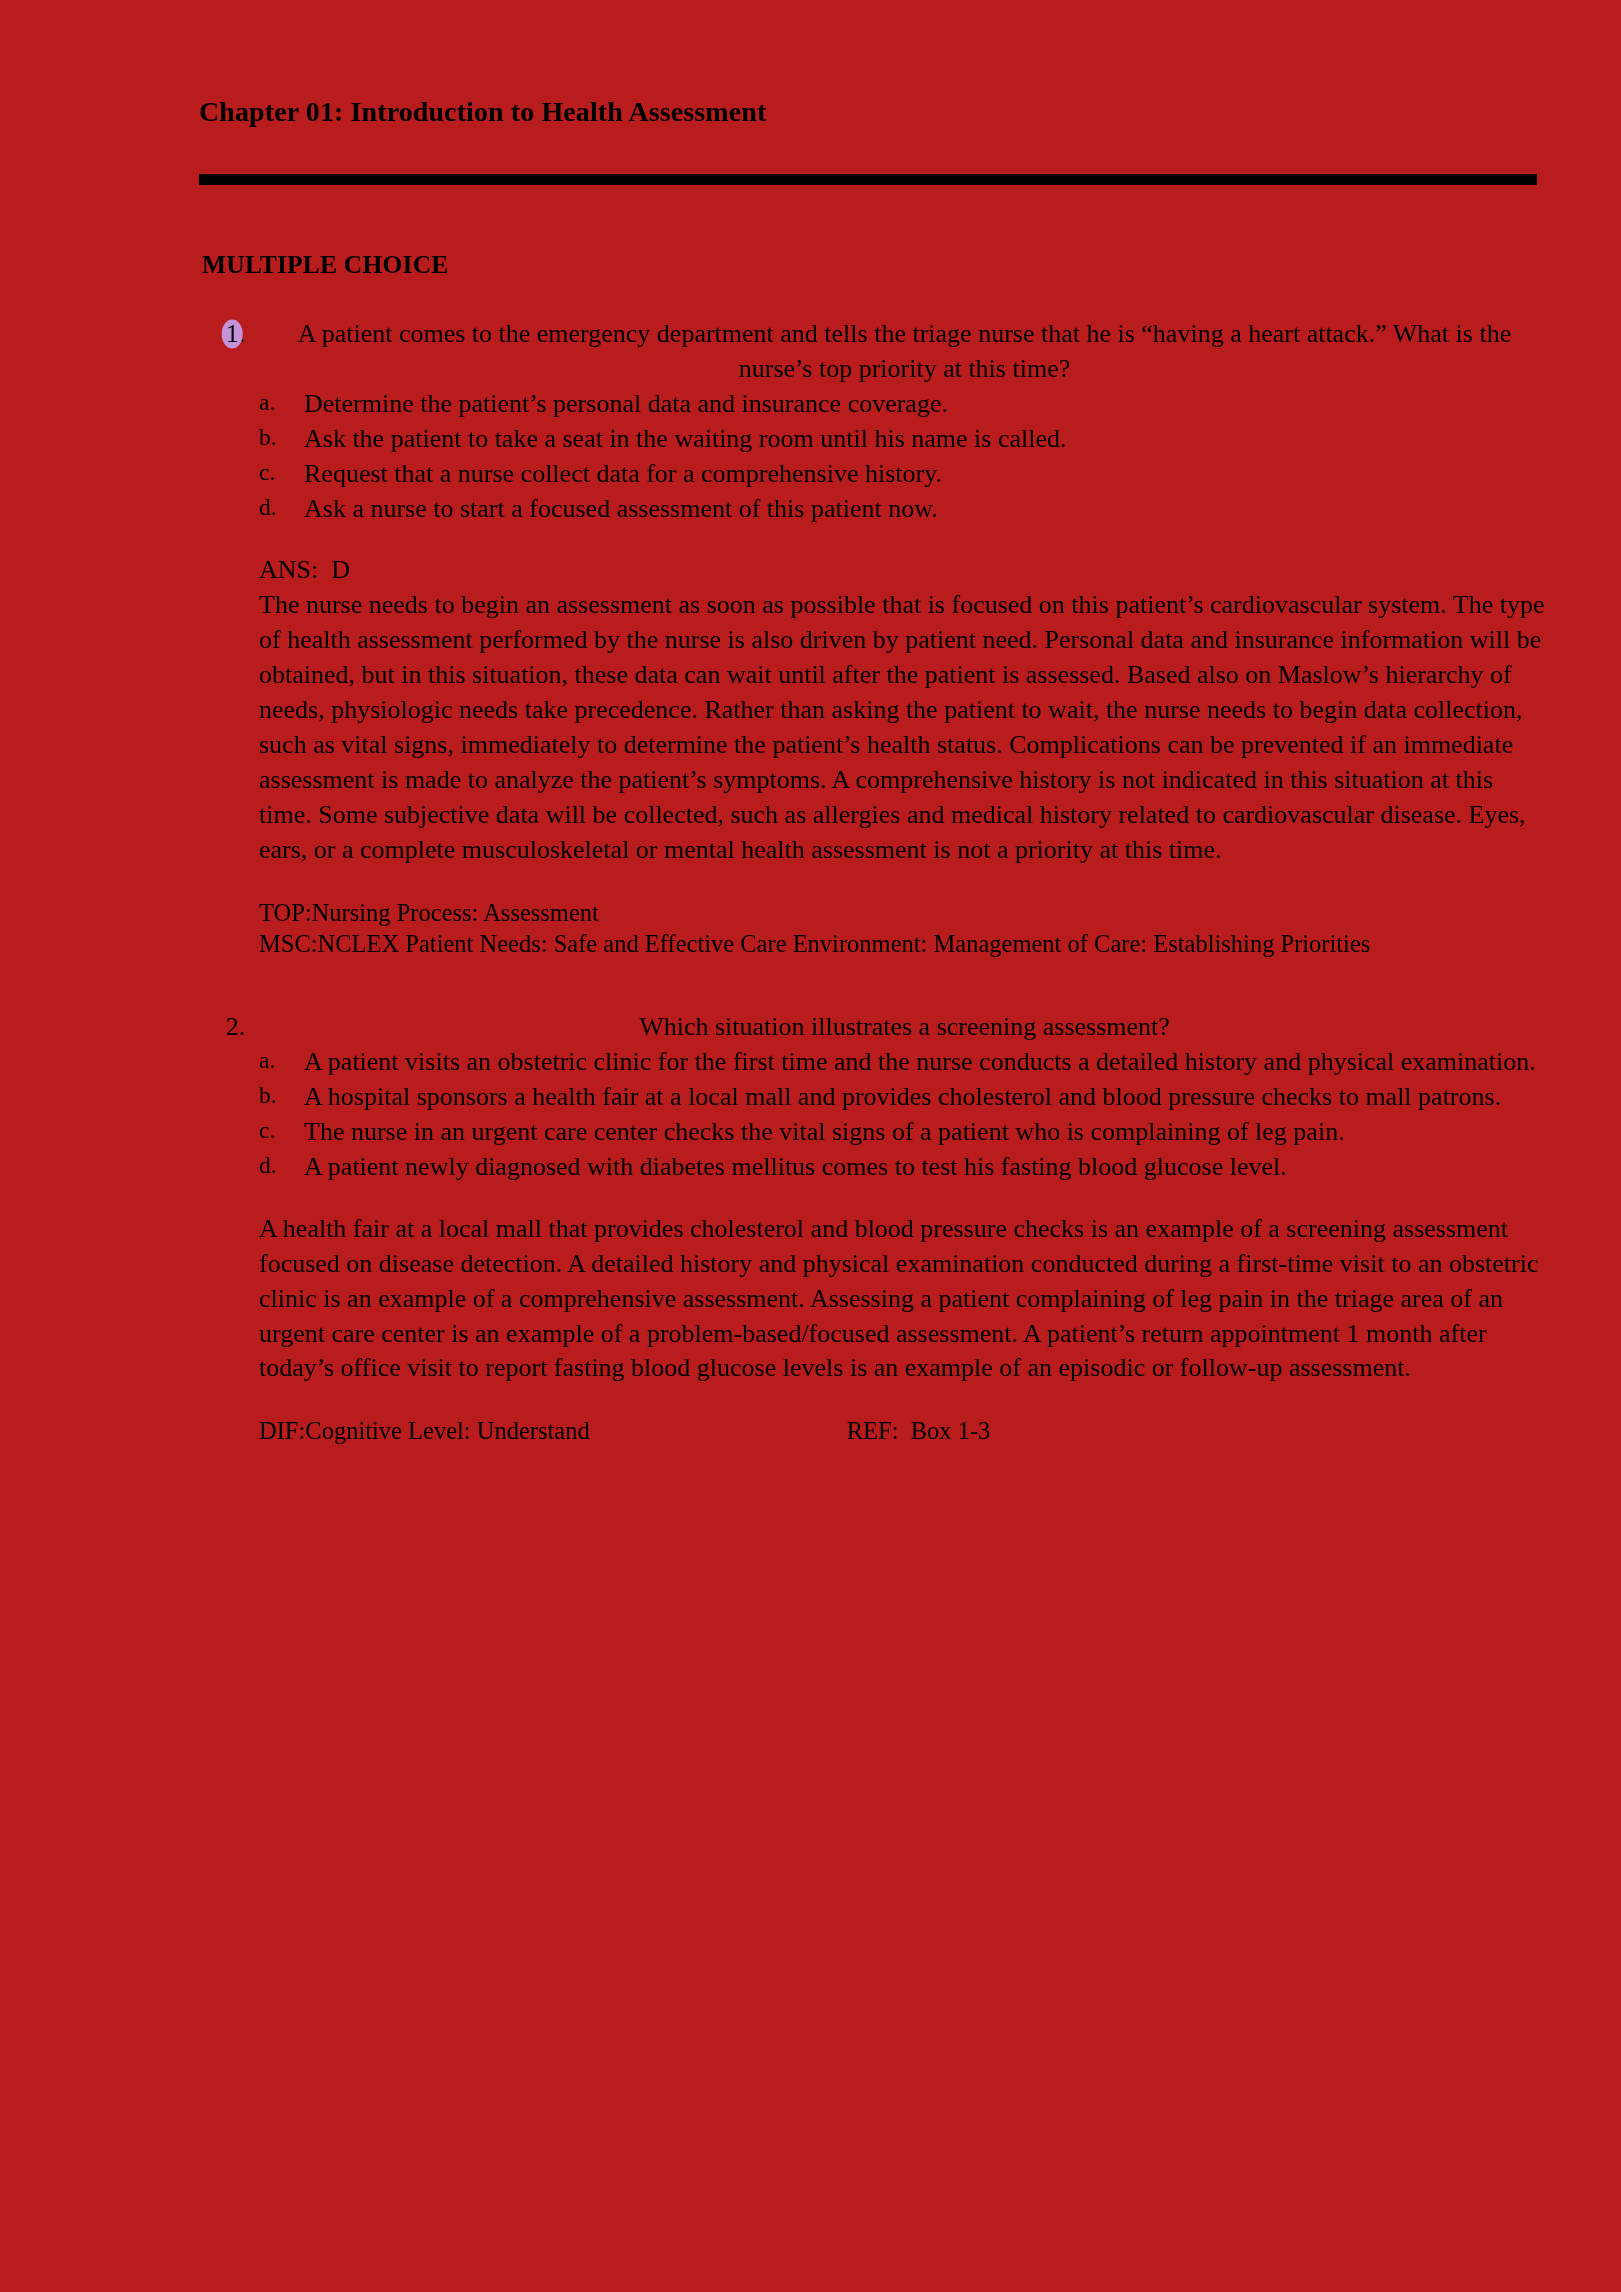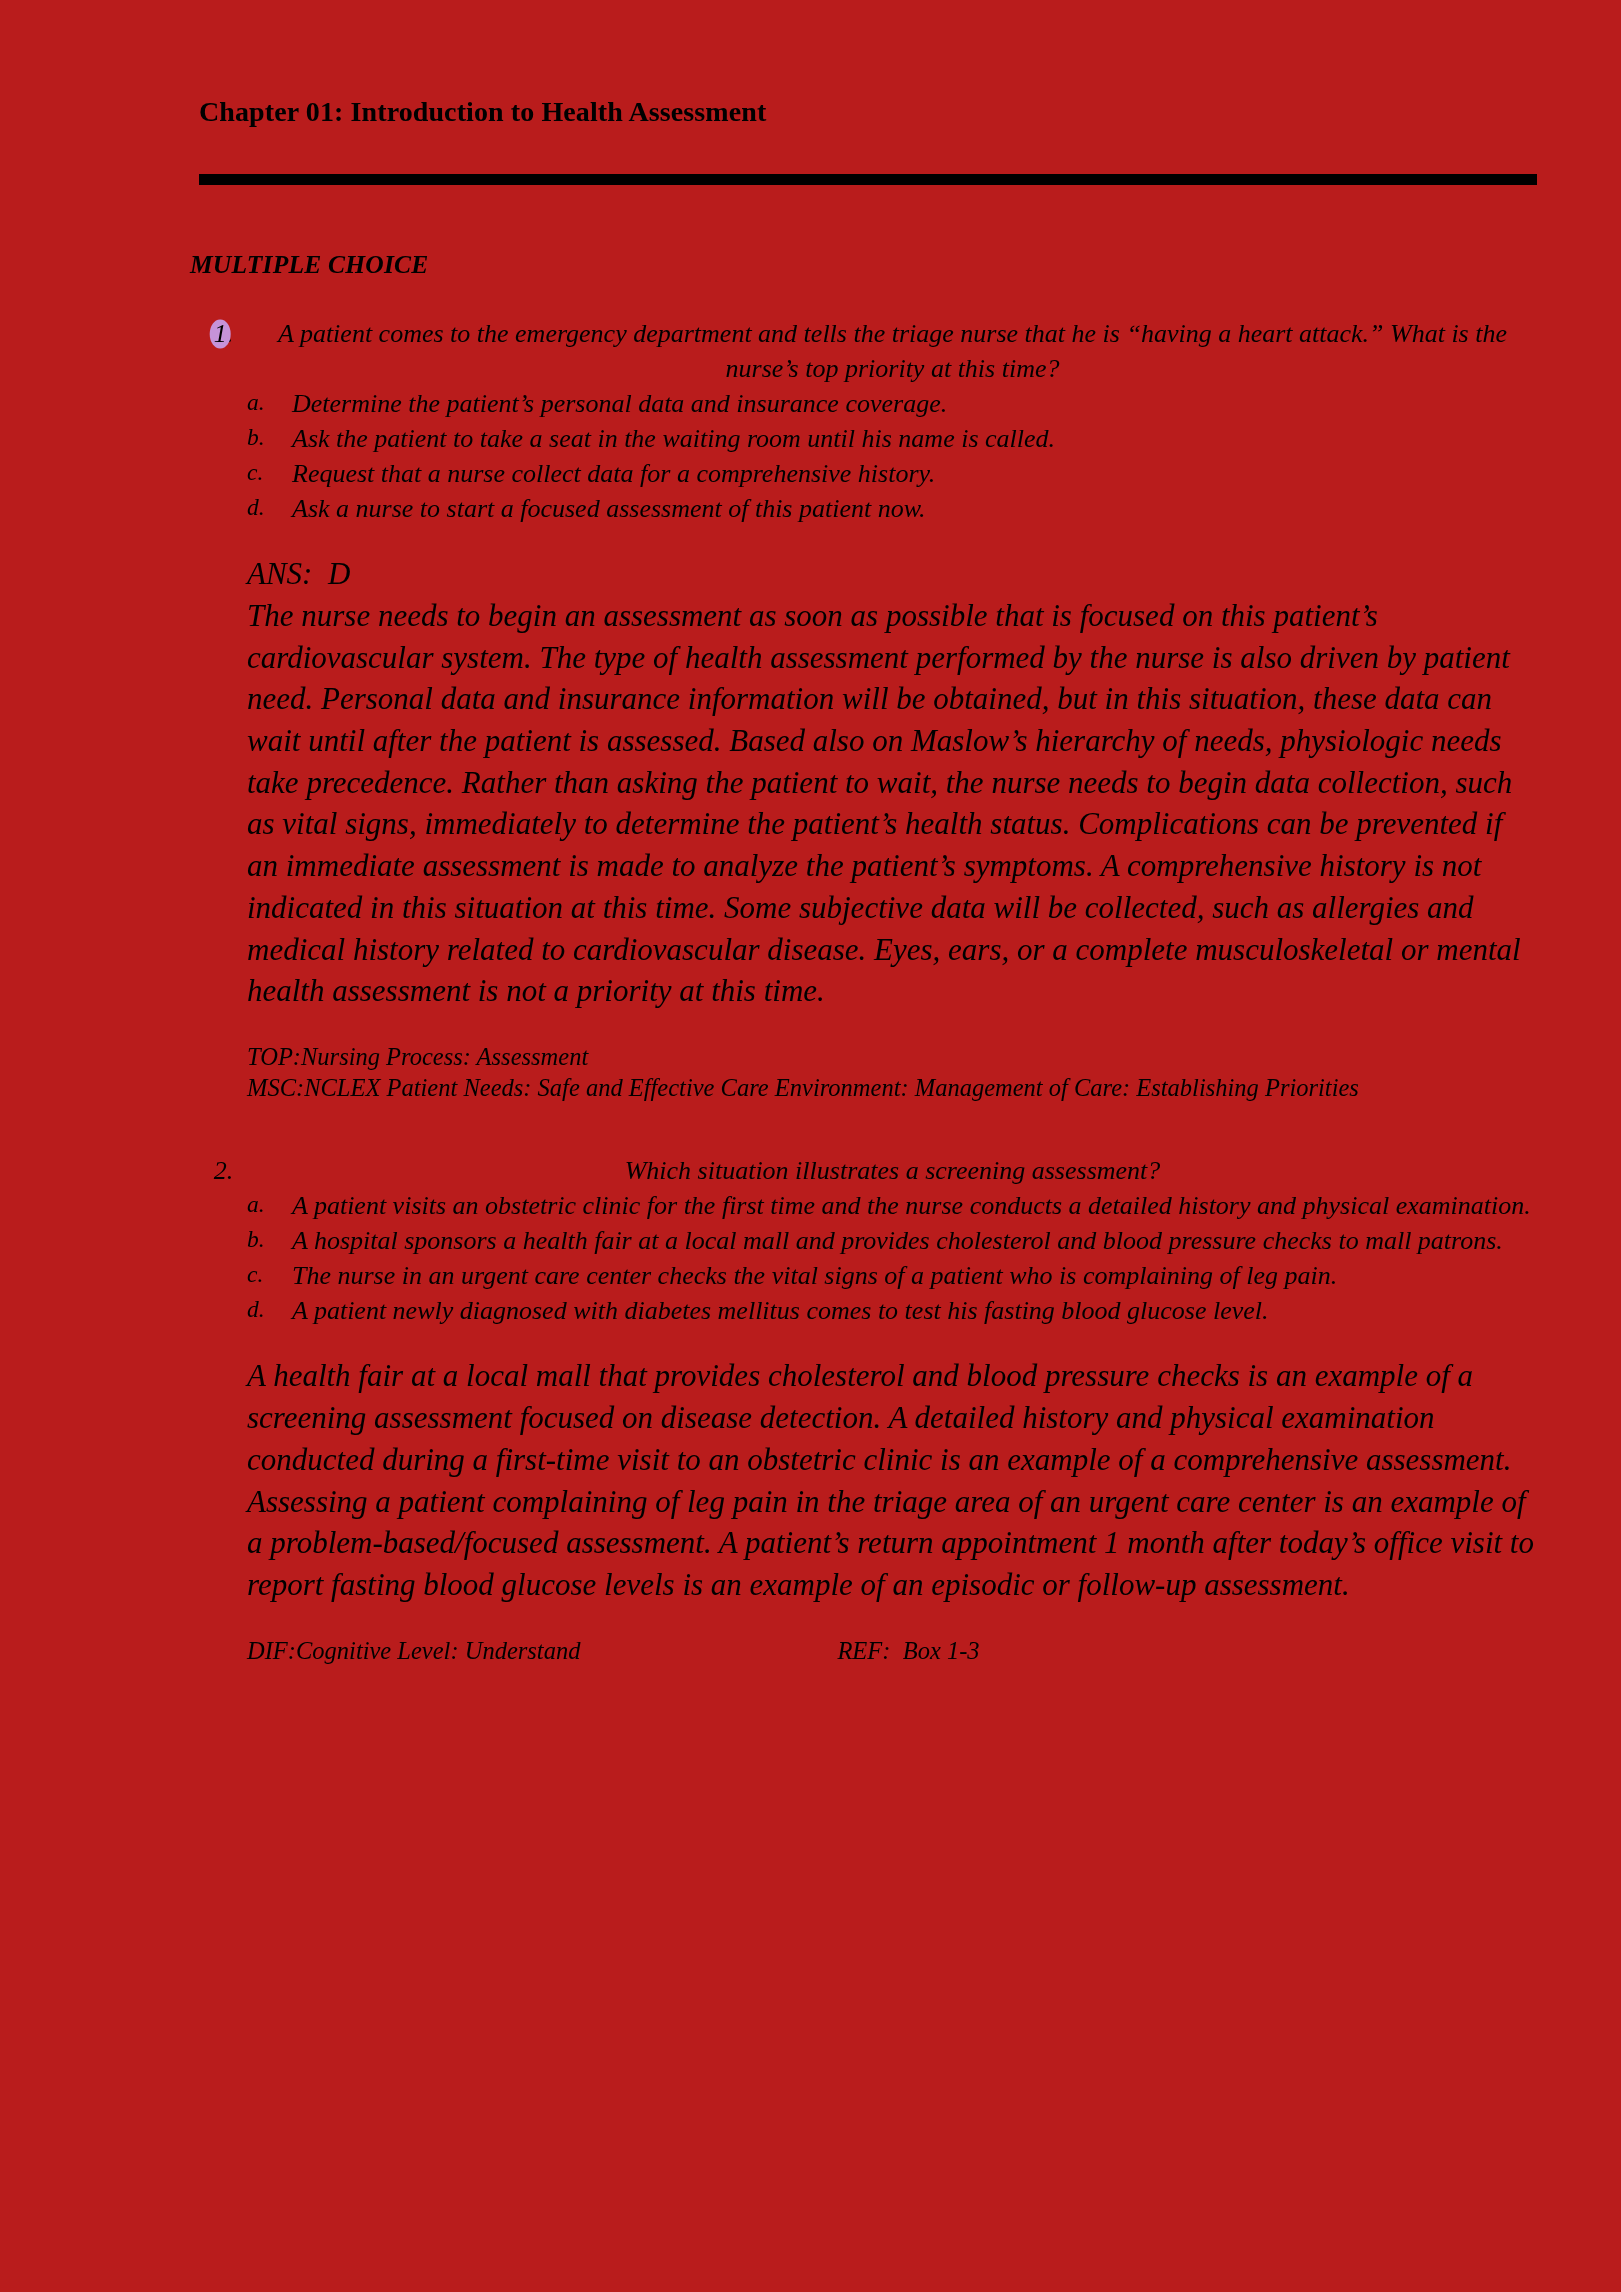--- a/index.html
+++ b/index.html
@@ -41,24 +41,23 @@
     left: 199px;
     top: 174px;
     width: 1338px;
     height: 10.8px;
     background: #000000;
   }
 
   
   .content {
     position: absolute;
-    left: 190px;
+    left: 202px;
     top: 250px;
     width: 1348px;
-    font-style: italic;
   }
   .section-title {
     font-size: 25.5px;
     font-weight: bold;
     letter-spacing: 0.2px;
     margin: 0 0 37px 0;
   }
 
   .question-block {
     margin: 0 0 0 0;
@@ -124,21 +123,21 @@
     width: 102px;
     padding-left: 57px;
   }
   .opt-text {
     flex: 1 1 auto;
   }
 
   .ans-block {
     margin-top: 26.5px;
     padding-left: 57px;
-    font-size: 31px;
+    font-size: 26px;
     line-height: 1.345;
   }
   .ans-label {
     margin: 0 0 0 0;
     white-space: pre;
   }
   .rationale {
     margin: 0;
     text-align: left;
   }

